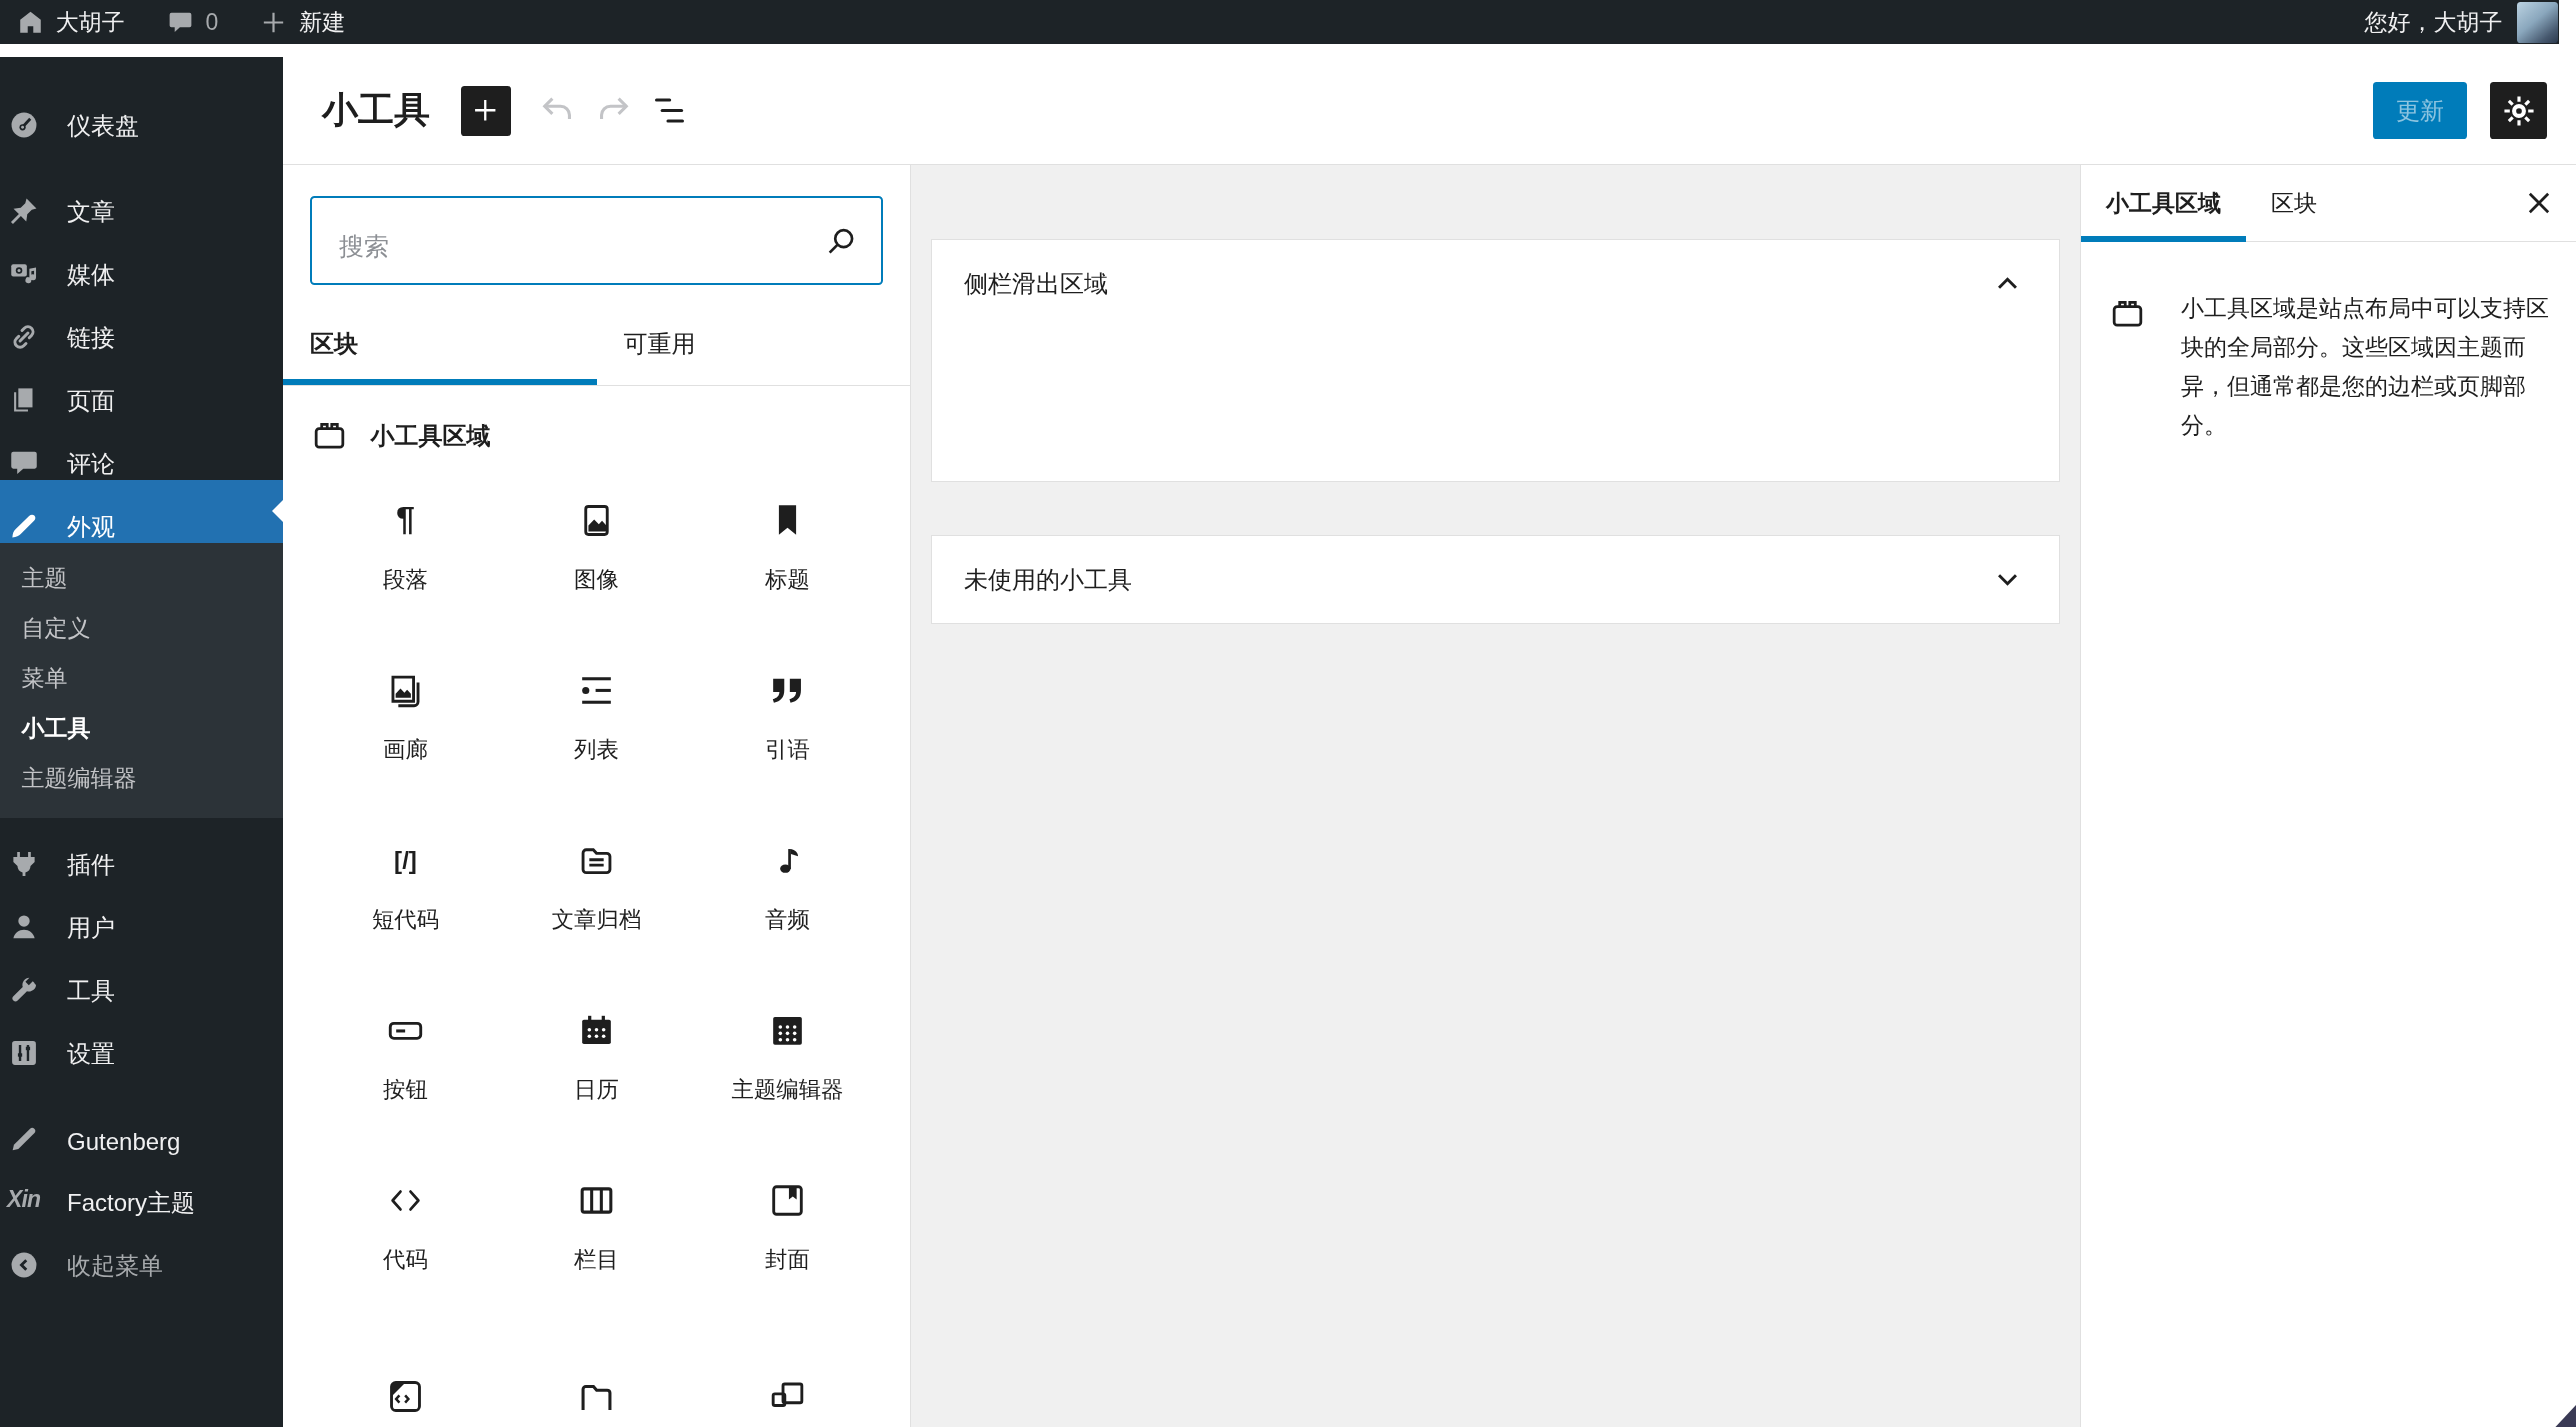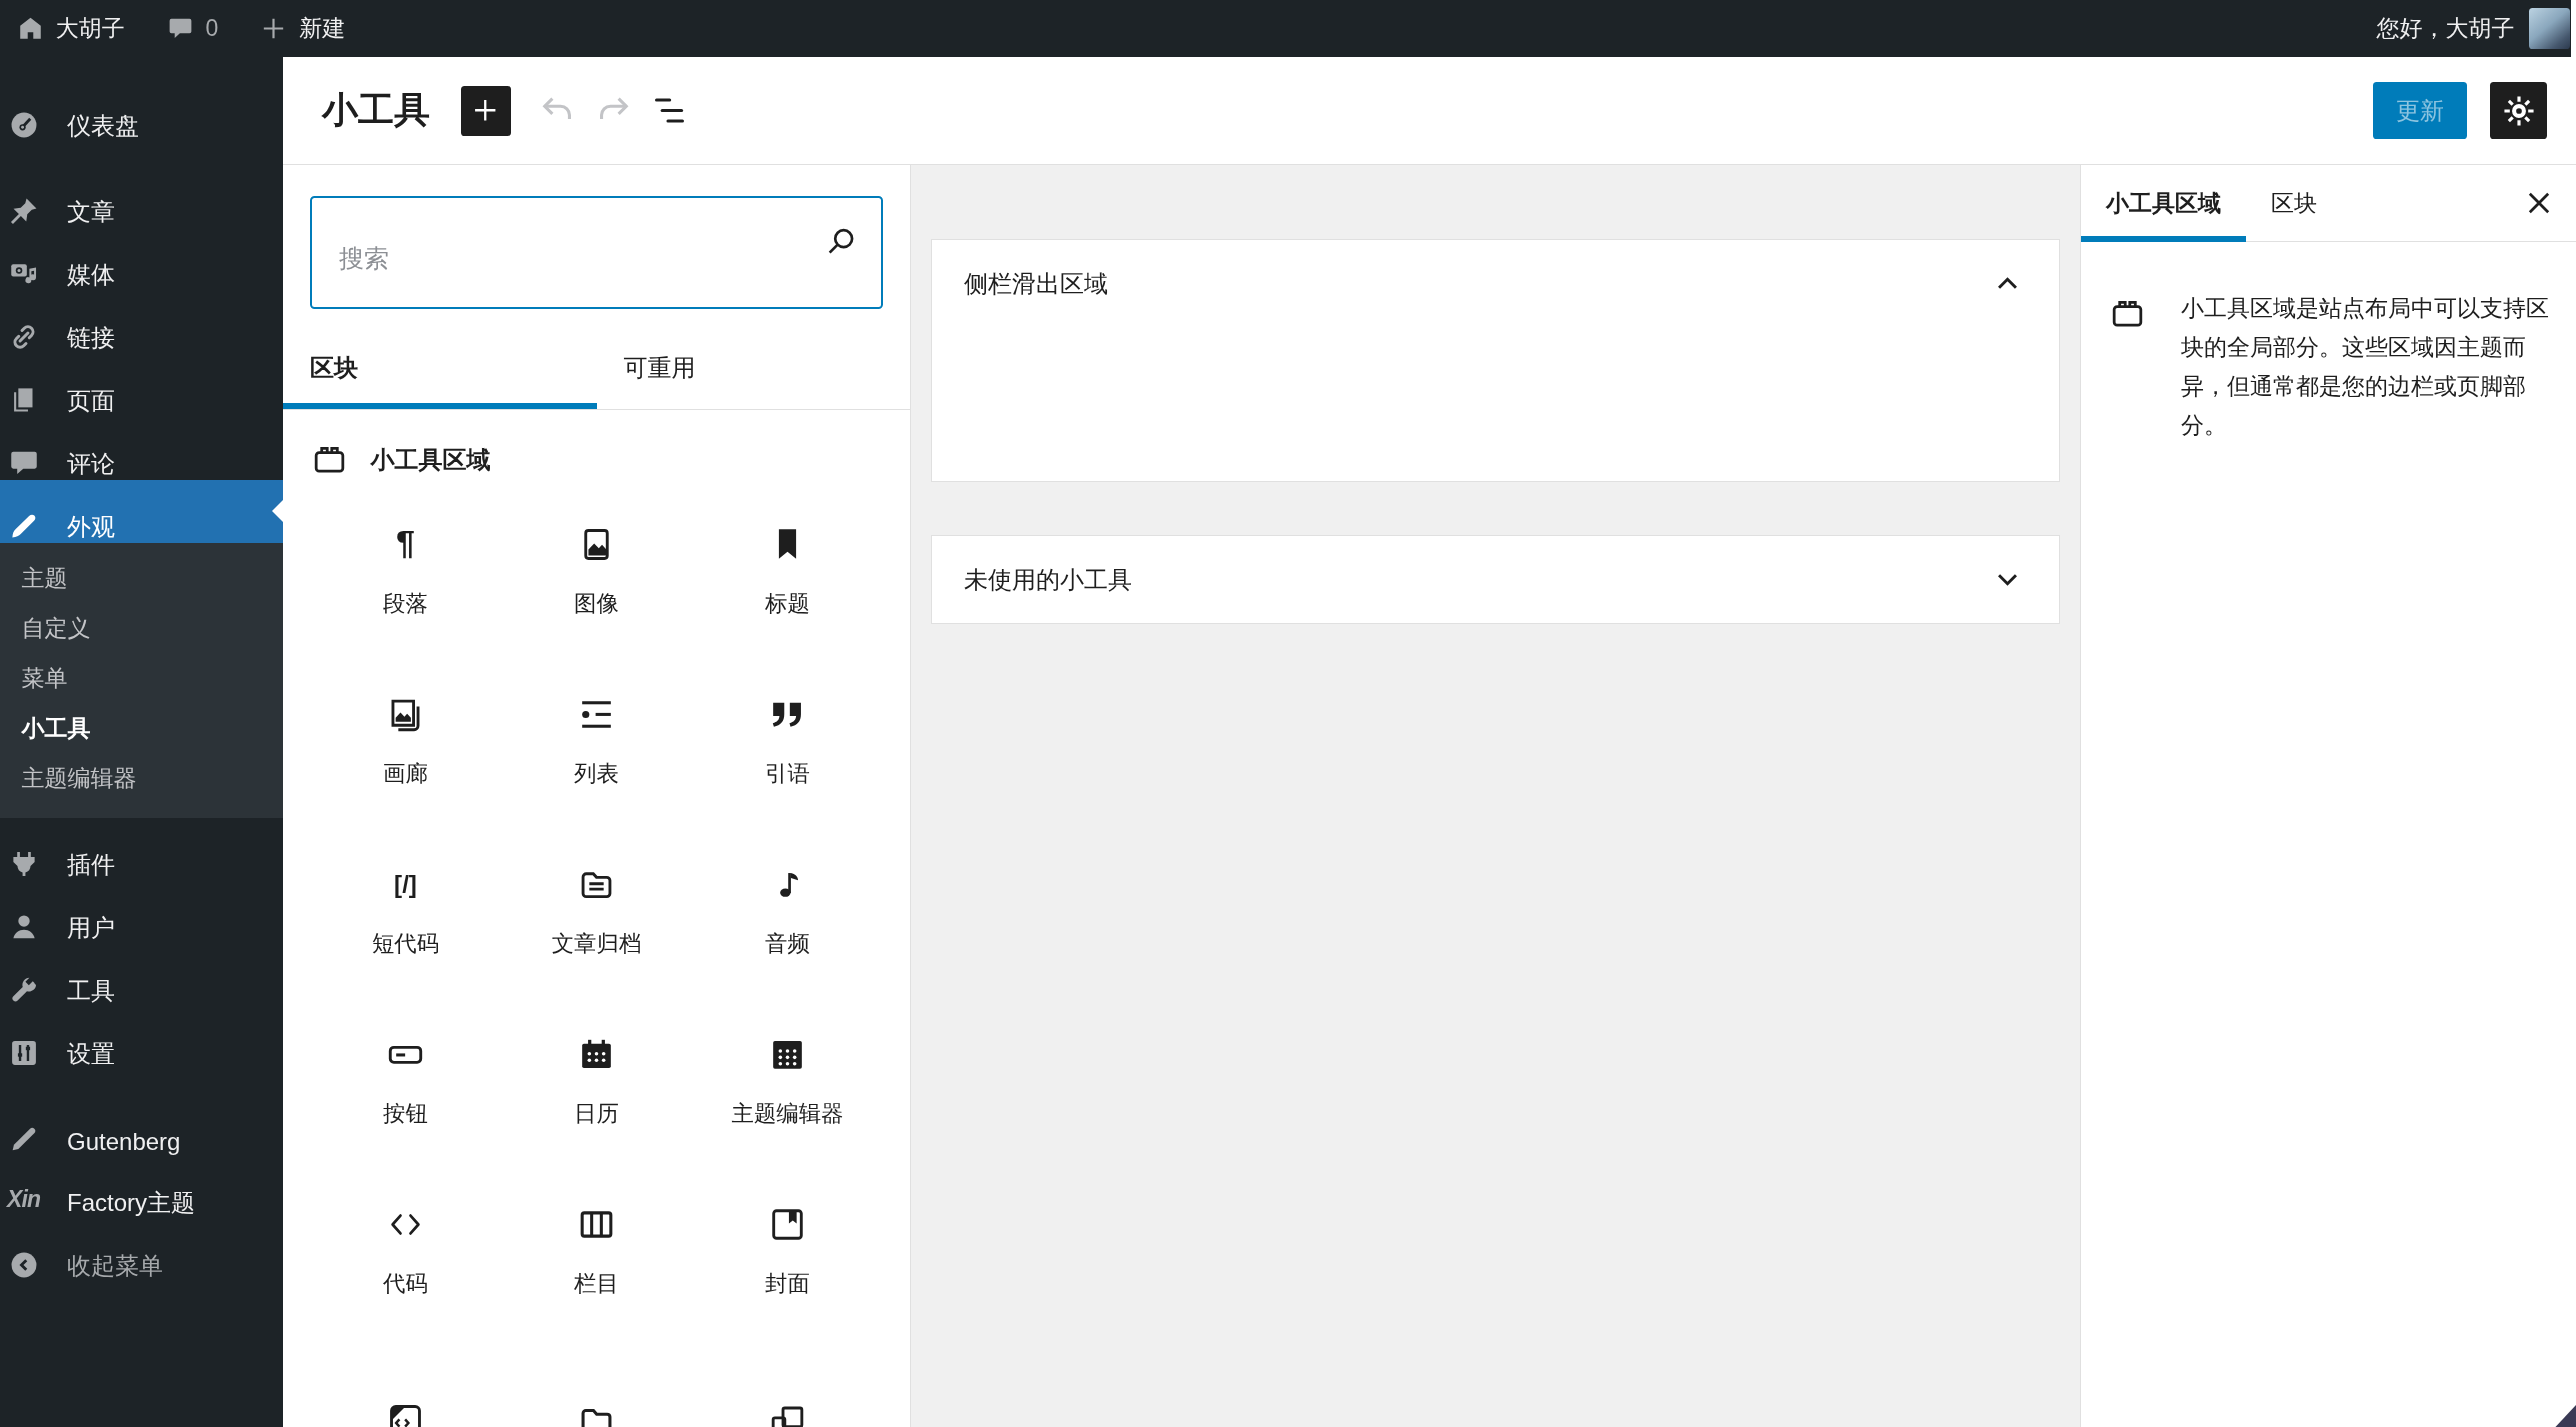--- a/index.html
+++ b/index.html
@@ -4,21 +4,21 @@
 <style>
   *{box-sizing:border-box;margin:0;padding:0}
   html,body{width:2576px;height:1428px;overflow:hidden}
   body{font-family:"Liberation Sans",sans-serif;color:#1e1e1e;background:#fff}
   svg{display:block}
   .icon svg{width:100%;height:100%}
 
   .screen{position:relative;width:2576px;height:1428px}
 
   
-  .admin-bar{position:absolute;top:0;left:0;right:5px;height:57px;background:#1d2327;color:#f0f0f1;display:flex;align-items:center;font-size:23px;z-index:30}
+  .admin-bar{position:absolute;top:0;left:0;right:17px;height:44px;background:#1d2327;color:#f0f0f1;display:flex;align-items:center;font-size:23px;z-index:30}
   .ab-left{display:flex;align-items:center;padding-left:16px}
   .ab-item{display:flex;align-items:center;gap:10.8px;margin-right:41px;cursor:pointer}
   .ab-item .icon{width:29px;height:29px;color:#a7aaad}
   .ab-count{color:#a7aaad}
   .ab-right{margin-left:auto;display:flex;align-items:center;gap:14.4px;padding-right:1px}
   .avatar{width:41px;height:41px;border-radius:3.6px;background:linear-gradient(140deg,#bcd3e2 0%,#8aa7bd 45%,#46586e 80%,#2c3a4e 100%)}
 
   
   .admin-menu{position:absolute;top:57px;left:0;width:283px;bottom:0;background:#1d2327;padding-top:21.5px;font-size:24px;z-index:20}
   .menu-item{display:flex;align-items:flex-end;height:63px;padding-left:7px;gap:26px;color:#f0f0f1;cursor:pointer;position:relative}
@@ -45,21 +45,21 @@
   .hdr-right{margin-left:auto;display:flex;align-items:center;gap:23px}
   .update-btn{height:57px;padding:0 23px;background:#007cba;border:none;border-radius:3.6px;color:rgba(255,255,255,.55);font-size:24px;display:flex;align-items:center;cursor:default;font-family:inherit}
   .gear-btn{width:57px;height:57px;background:#1e1e1e;border:none;border-radius:3.6px;color:#fff;display:flex;align-items:center;justify-content:center;cursor:pointer}
   .gear-btn .icon{width:38px;height:38px}
 
   .editor-body{flex:1;display:flex;min-height:0}
 
   
   .inserter{flex:0 0 628px;width:628px;border-right:0.9px solid #e0e0e0;background:#fff;overflow:hidden;position:relative}
   .search-wrap{margin:30.5px 27px 0;position:relative}
-  .search-input{width:100%;height:113px;border:2.7px solid #007cba;border-radius:4.5px;font-size:25px;padding:12px 81px 0 27px;color:#1e1e1e;outline:none;font-family:inherit}
+  .search-input{width:100%;height:89px;border:2.7px solid #007cba;border-radius:4.5px;font-size:25px;padding:12px 81px 0 27px;color:#1e1e1e;outline:none;font-family:inherit}
   .search-input::placeholder{color:#8c8f94}
   .search-icon-box{position:absolute;right:20px;top:24px;width:43px;height:43px;color:#1e1e1e}
   .tabs{display:flex;border-bottom:0.9px solid #e0e0e0;margin-top:18px}
   .tab{flex:1;padding:25px 0 25px 27px;font-size:24px;color:#1e1e1e;position:relative;cursor:pointer;background:none;border:none;text-align:left;font-family:inherit}
   .tab.active{font-weight:600}
   .tab.active::after{content:"";position:absolute;left:0;right:0;bottom:-0.9px;height:6.3px;background:#007cba}
   .section-head{display:flex;align-items:center;gap:21.5px;padding:30.5px 27px 7.2px;font-size:24px;font-weight:600;color:#1e1e1e}
   .section-head .icon{width:39px;height:39px;color:#1e1e1e}
   .block-grid{display:grid;grid-template-columns:repeat(3,1fr);padding:0 27px}
   .block-item{height:170px;display:flex;flex-direction:column;align-items:center;justify-content:center;gap:21.5px;cursor:pointer;background:none;border:none;font-family:inherit;color:#1e1e1e}

